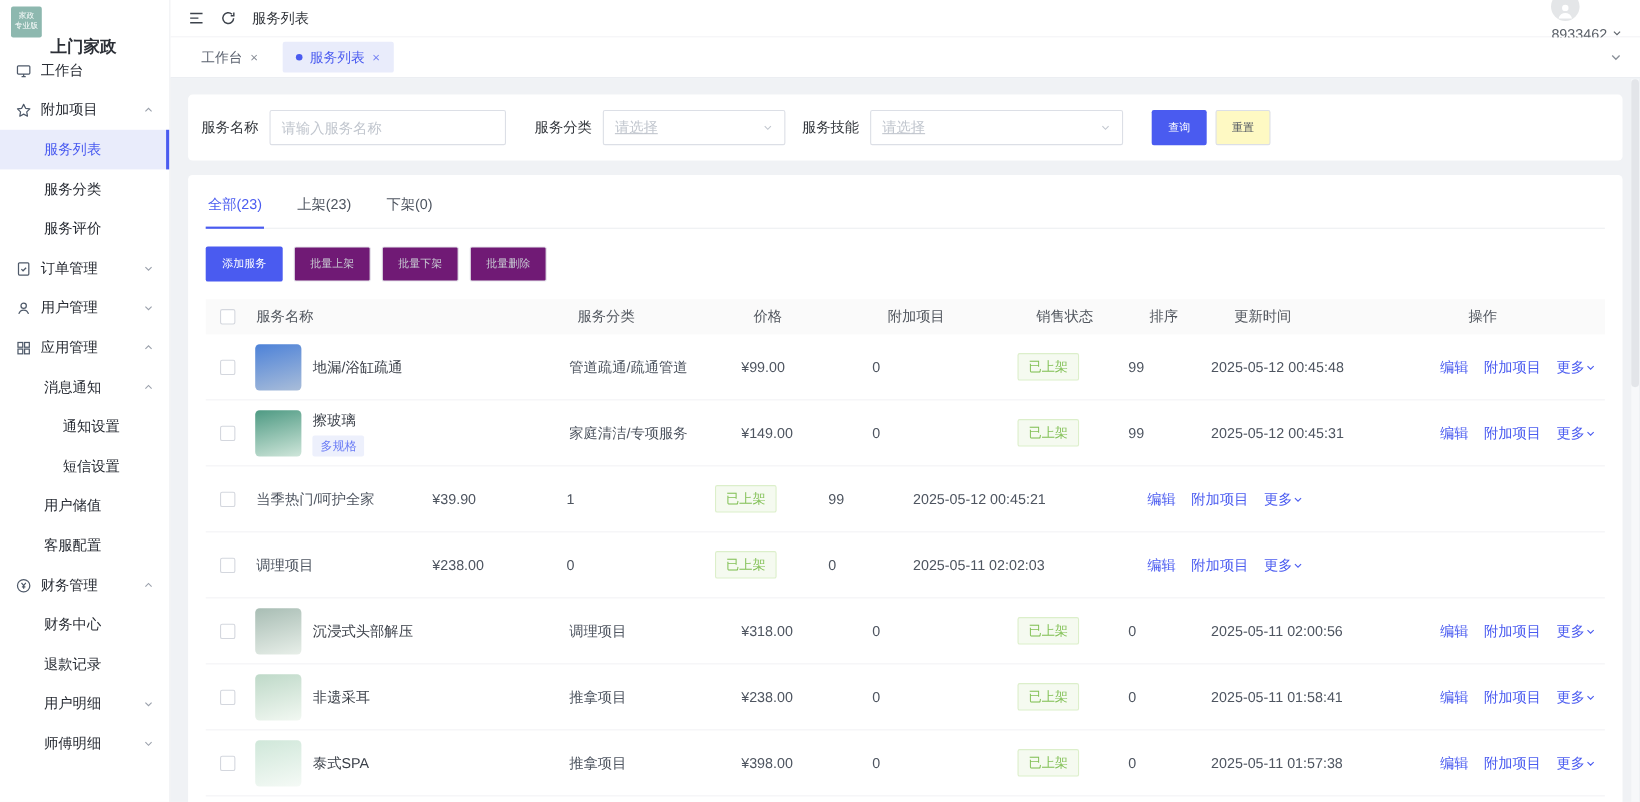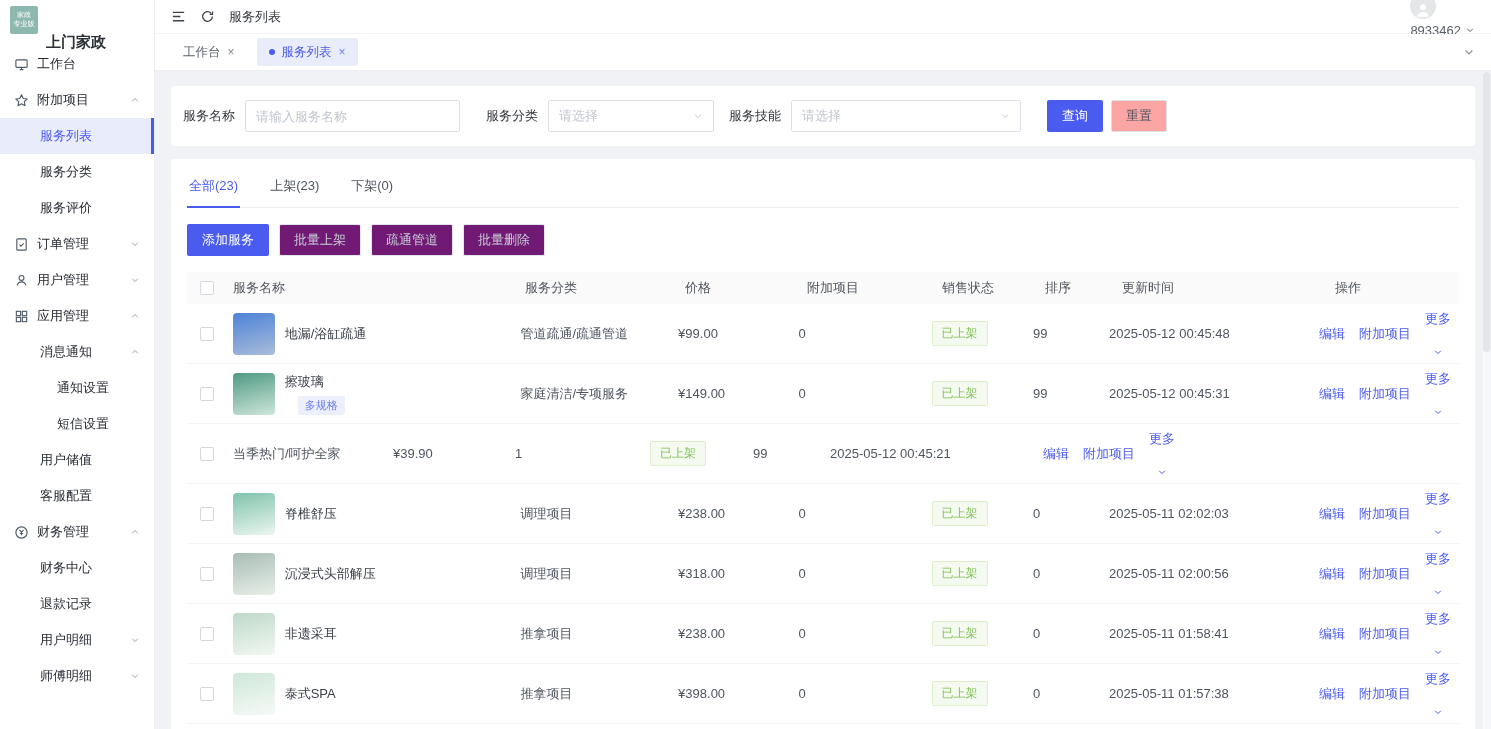--- a/index.html
+++ b/index.html
@@ -53,27 +53,27 @@
 
   
   .filter-card { background: #fff; border-radius: 4px; padding: 14px 12px; display: flex; align-items: center; }
   .f-label { color: #33373d; margin: 0 10px 0 0; white-space: nowrap; }
   .f-group { display: flex; align-items: center; }
   .text-input { width: 215px; height: 32px; border: 1px solid #dcdfe6; border-radius: 2px;
     padding: 0 10px; font-size: 13px; color: #333; outline: none; font-family: inherit; }
   .text-input::placeholder { color: #c1c6ce; }
   .sel { height: 32px; border: 1px solid #dcdfe6; border-radius: 2px; padding: 0 10px;
     display: flex; align-items: center; justify-content: space-between; color: #c1c6ce;
-    cursor: pointer; background: #fff; }
+    cursor: pointer; background: #fff; text-decoration: underline; }
   .sel-cat { width: 166px; margin-right: 15px; }
   .sel-skill { width: 230px; }
   .gap-lg { margin-left: 26px; }
-  .btn { height: 32px; border-radius: 2px; font-size: 13px; cursor: pointer; font-family: inherit; }
+  .btn { height: 32px; border-radius: 2px; font-size: 10px; cursor: pointer; font-family: inherit; }
   .btn-primary { background: #4a5bf0; color: #fff; border: none; padding: 0 15px; }
-  .btn-plain { background: #fca5a5; color: #4e5560; border: 1px solid #dcdfe6; padding: 0 14px; }
+  .btn-plain { background: #fef9c3; color: #4e5560; border: 1px solid #dcdfe6; padding: 0 14px; }
   .btn-disabled { background: #701a75; color: #c9cdd4; border: 1px solid #e5e6eb; padding: 0 14px; cursor: not-allowed; }
 
   
   .table-card { background: #fff; border-radius: 4px; margin-top: 13px; padding: 0 16px; height: 600px; }
   .list-tabs { display: flex; gap: 28px; border-bottom: 1px solid #edeff2; padding-top: 12px; }
   .ltab { position: relative; padding: 6px 2px 12px 2px; color: #4e5560; cursor: pointer; }
   .ltab.active { color: #4a5bf0; }
   .ltab.active::after { content: ""; position: absolute; left: 0; right: 0; bottom: -1px; height: 2px; background: #4a5bf0; }
   .toolbar { display: flex; gap: 10px; padding: 16px 0; }
 
@@ -86,25 +86,25 @@
   .c-cat   { width: 160px; }
   .c-price { width: 122px; }
   .c-book  { width: 135px; }
   .c-status{ width: 103px; }
   .c-sort  { width: 77px; }
   .c-time  { width: 213px; }
   .c-act   { flex: 1; display: flex; align-items: center; gap: 14px; }
   .checkbox { width: 14px; height: 14px; border: 1px solid #d4d7de; border-radius: 2px; background: #fff; cursor: pointer; }
   .thumb { width: 42px; height: 42px; border-radius: 4px; flex-shrink: 0; background: #dfe8e4; }
   .name-wrap { display: flex; flex-direction: column; align-items: flex-start; gap: 5px; color: #3c414a; }
-  .tag { padding: 2px 7px; font-size: 11px; color: #6b7cf5; background: #edf0fc; border-radius: 2px; margin-left: 13px; }
+  .tag { padding: 2px 7px; font-size: 11px; color: #6b7cf5; background: #edf0fc; border-radius: 2px; }
   .badge { display: inline-block; padding: 3px 9px; font-size: 12px; color: #83c157;
     background: #f5faf0; border: 1px solid #dcefca; border-radius: 2px; }
   .link { color: #4a5bf0; cursor: pointer; white-space: nowrap; }
-  .more { display: inline-flex; align-items: center; gap: 19px; flex-direction: column; }
+  .more { display: inline-flex; align-items: center; gap: 0; }
 
   
   .scrollbar { position: absolute; right: 1px; top: 72px; bottom: 0; width: 7px; background: #f7f8fa; }
   .scroll-thumb { width: 100%; height: 280px; background: #e3e5e9; border-radius: 4px; }
 </style>
 </head>
 <body>
 
 <div class="sidebar">
   <div class="logo-row">
@@ -300,21 +300,21 @@
     <div class="table-card">
       <div class="list-tabs">
         <div class="ltab active">全部(23)</div>
         <div class="ltab">上架(23)</div>
         <div class="ltab">下架(0)</div>
       </div>
 
       <div class="toolbar">
         <button class="btn btn-primary">添加服务</button>
         <button class="btn btn-disabled">批量上架</button>
-        <button class="btn btn-disabled">疏通管道</button>
+        <button class="btn btn-disabled">批量下架</button>
         <button class="btn btn-disabled">批量删除</button>
       </div>
 
       <div class="thead">
         <div class="cell c-check">
             <span class="checkbox"></span>
           </div>
         <div class="cell c-name">服务名称</div>
         <div class="cell c-cat">服务分类</div>
         <div class="cell c-price">价格</div>
@@ -401,27 +401,20 @@
                 <svg width="10" height="10" viewBox="0 0 16 16" fill="none" stroke="currentColor" stroke-width="1.6">
                   <path d="M3.5 6l4.5 4.5L12.5 6"></path>
                 </svg>
               </span>
             </div>
           </div>
           <div class="trow">
             <div class="cell c-check">
               <span class="checkbox"></span>
             </div>
-            <div class="cell c-name">
-              <span class="thumb" style="background: linear-gradient(165deg, rgb(127, 195, 171), rgb(236, 246, 240));"></span>
-              <span class="name-wrap">
-                <span>脊椎舒压</span>
-
-              </span>
-            </div>
             <div class="cell c-cat">调理项目</div>
             <div class="cell c-price">¥238.00</div>
             <div class="cell c-book">0</div>
             <div class="cell c-status"><span class="badge">已上架</span></div>
             <div class="cell c-sort">0</div>
             <div class="cell c-time">2025-05-11 02:02:03</div>
             <div class="cell c-act">
               <span class="link">编辑</span>
               <span class="link">附加项目</span>
               <span class="link more">

